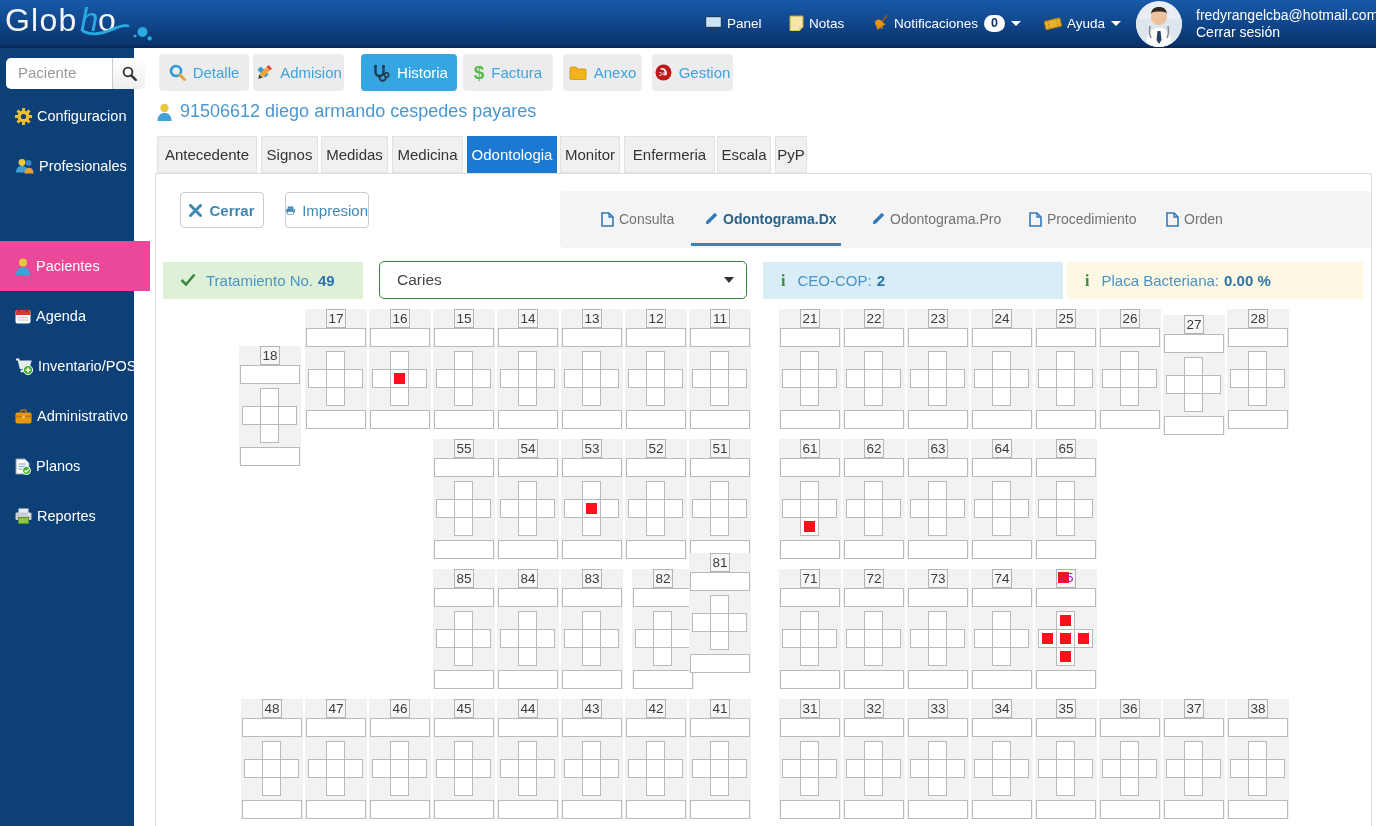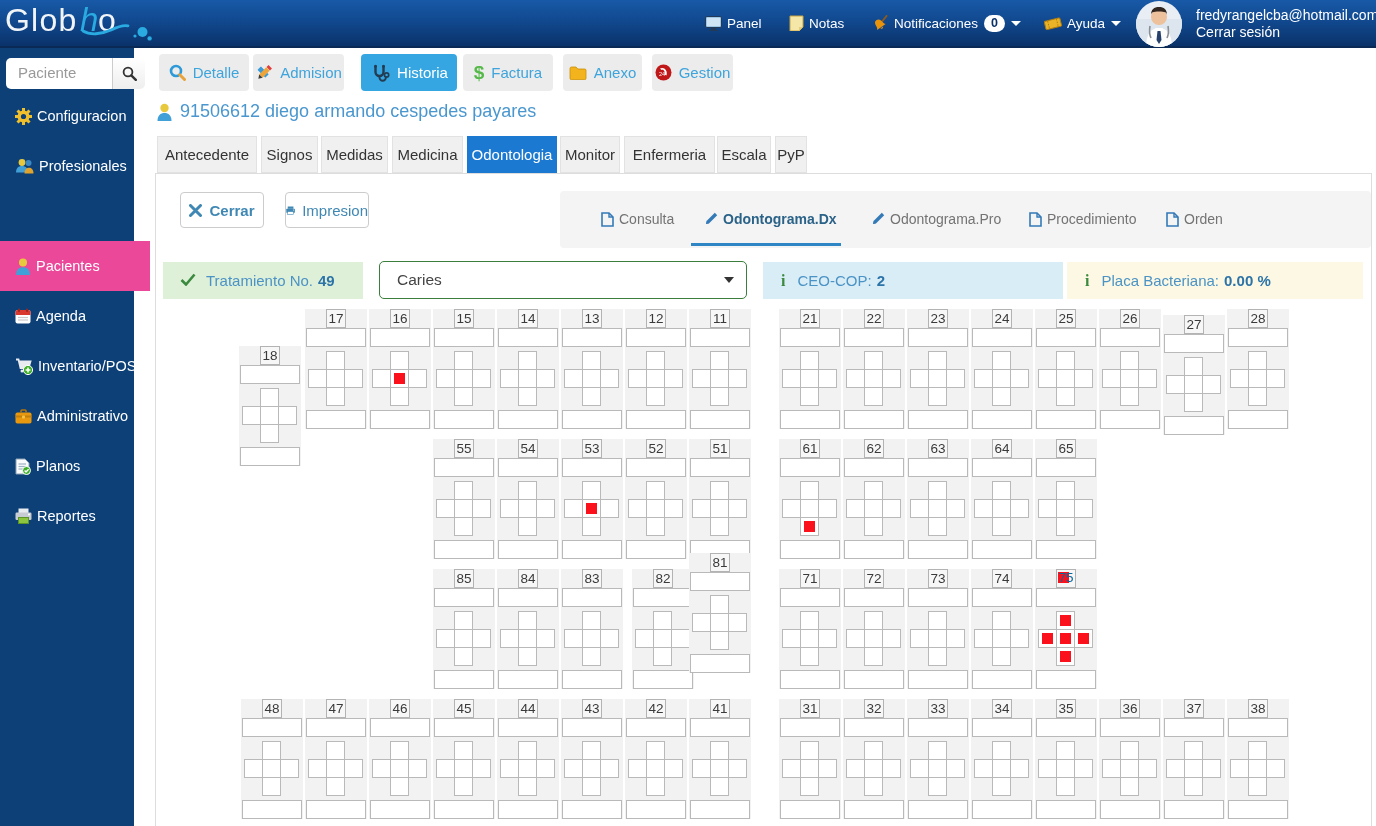--- a/index.html
+++ b/index.html
@@ -53,21 +53,21 @@
 .tooth div{position:absolute;background:#fff;border:1px solid #b9b9b9;}
 .tooth .num{left:21px;top:0;width:20px;height:19px;background:#f7f7f7;border-color:#b3b3b3;color:#3a3a3a;font-size:13.5px;line-height:17px;text-align:center;}
 .tooth .r1{left:1px;top:19px;width:60px;height:19px;}
 .tooth .r2{left:1px;top:101px;width:60px;height:19px;}
 .tooth .ct{left:21px;top:42px;width:19px;height:19px;}
 .tooth .cl{left:3px;top:60px;width:19px;height:19px;}
 .tooth .cc{left:21px;top:60px;width:19px;height:19px;}
 .tooth .cr{left:39px;top:60px;width:19px;height:19px;}
 .tooth .cb{left:21px;top:78px;width:19px;height:19px;}
 .tooth div.red{width:11px;height:11px;background:#fb111c;border:0;}
-.tooth div.numtxt{left:21px;top:0;width:20px;height:19px;background:transparent;border:0;color:#0369a1;font-size:13.5px;line-height:17px;text-align:center;}
+.tooth div.numtxt{left:21px;top:0;width:20px;height:19px;background:transparent;border:0;color:#a21caf;font-size:13.5px;line-height:17px;text-align:center;}
 </style></head>
 <body>
 <div id="navbar" class="abs"></div>
 <div id="logo" class="abs"><svg width="152" height="44" viewBox="0 0 152 44">
 <text x="1" y="29" font-family="Liberation Sans" font-size="32" letter-spacing="1.2" fill="#f2f5f8">Glob</text>
 <text x="76" y="29" font-family="Liberation Sans" font-style="italic" font-size="33" fill="#29abe2">h</text>
 <text x="94" y="29" font-family="Liberation Sans" font-size="32" fill="#f2f5f8">o</text>
 <path d="M79 29 C 86 33.2 97 32.5 107 28 C 114 24.5 120 23 124 23.8" fill="none" stroke="#29abe2" stroke-width="2.8" stroke-linecap="round"></path>
 <circle cx="138.5" cy="30" r="5" fill="#29abe2"></circle>
       <circle cx="145.6" cy="36.4" r="2.2" fill="#29abe2"></circle>

